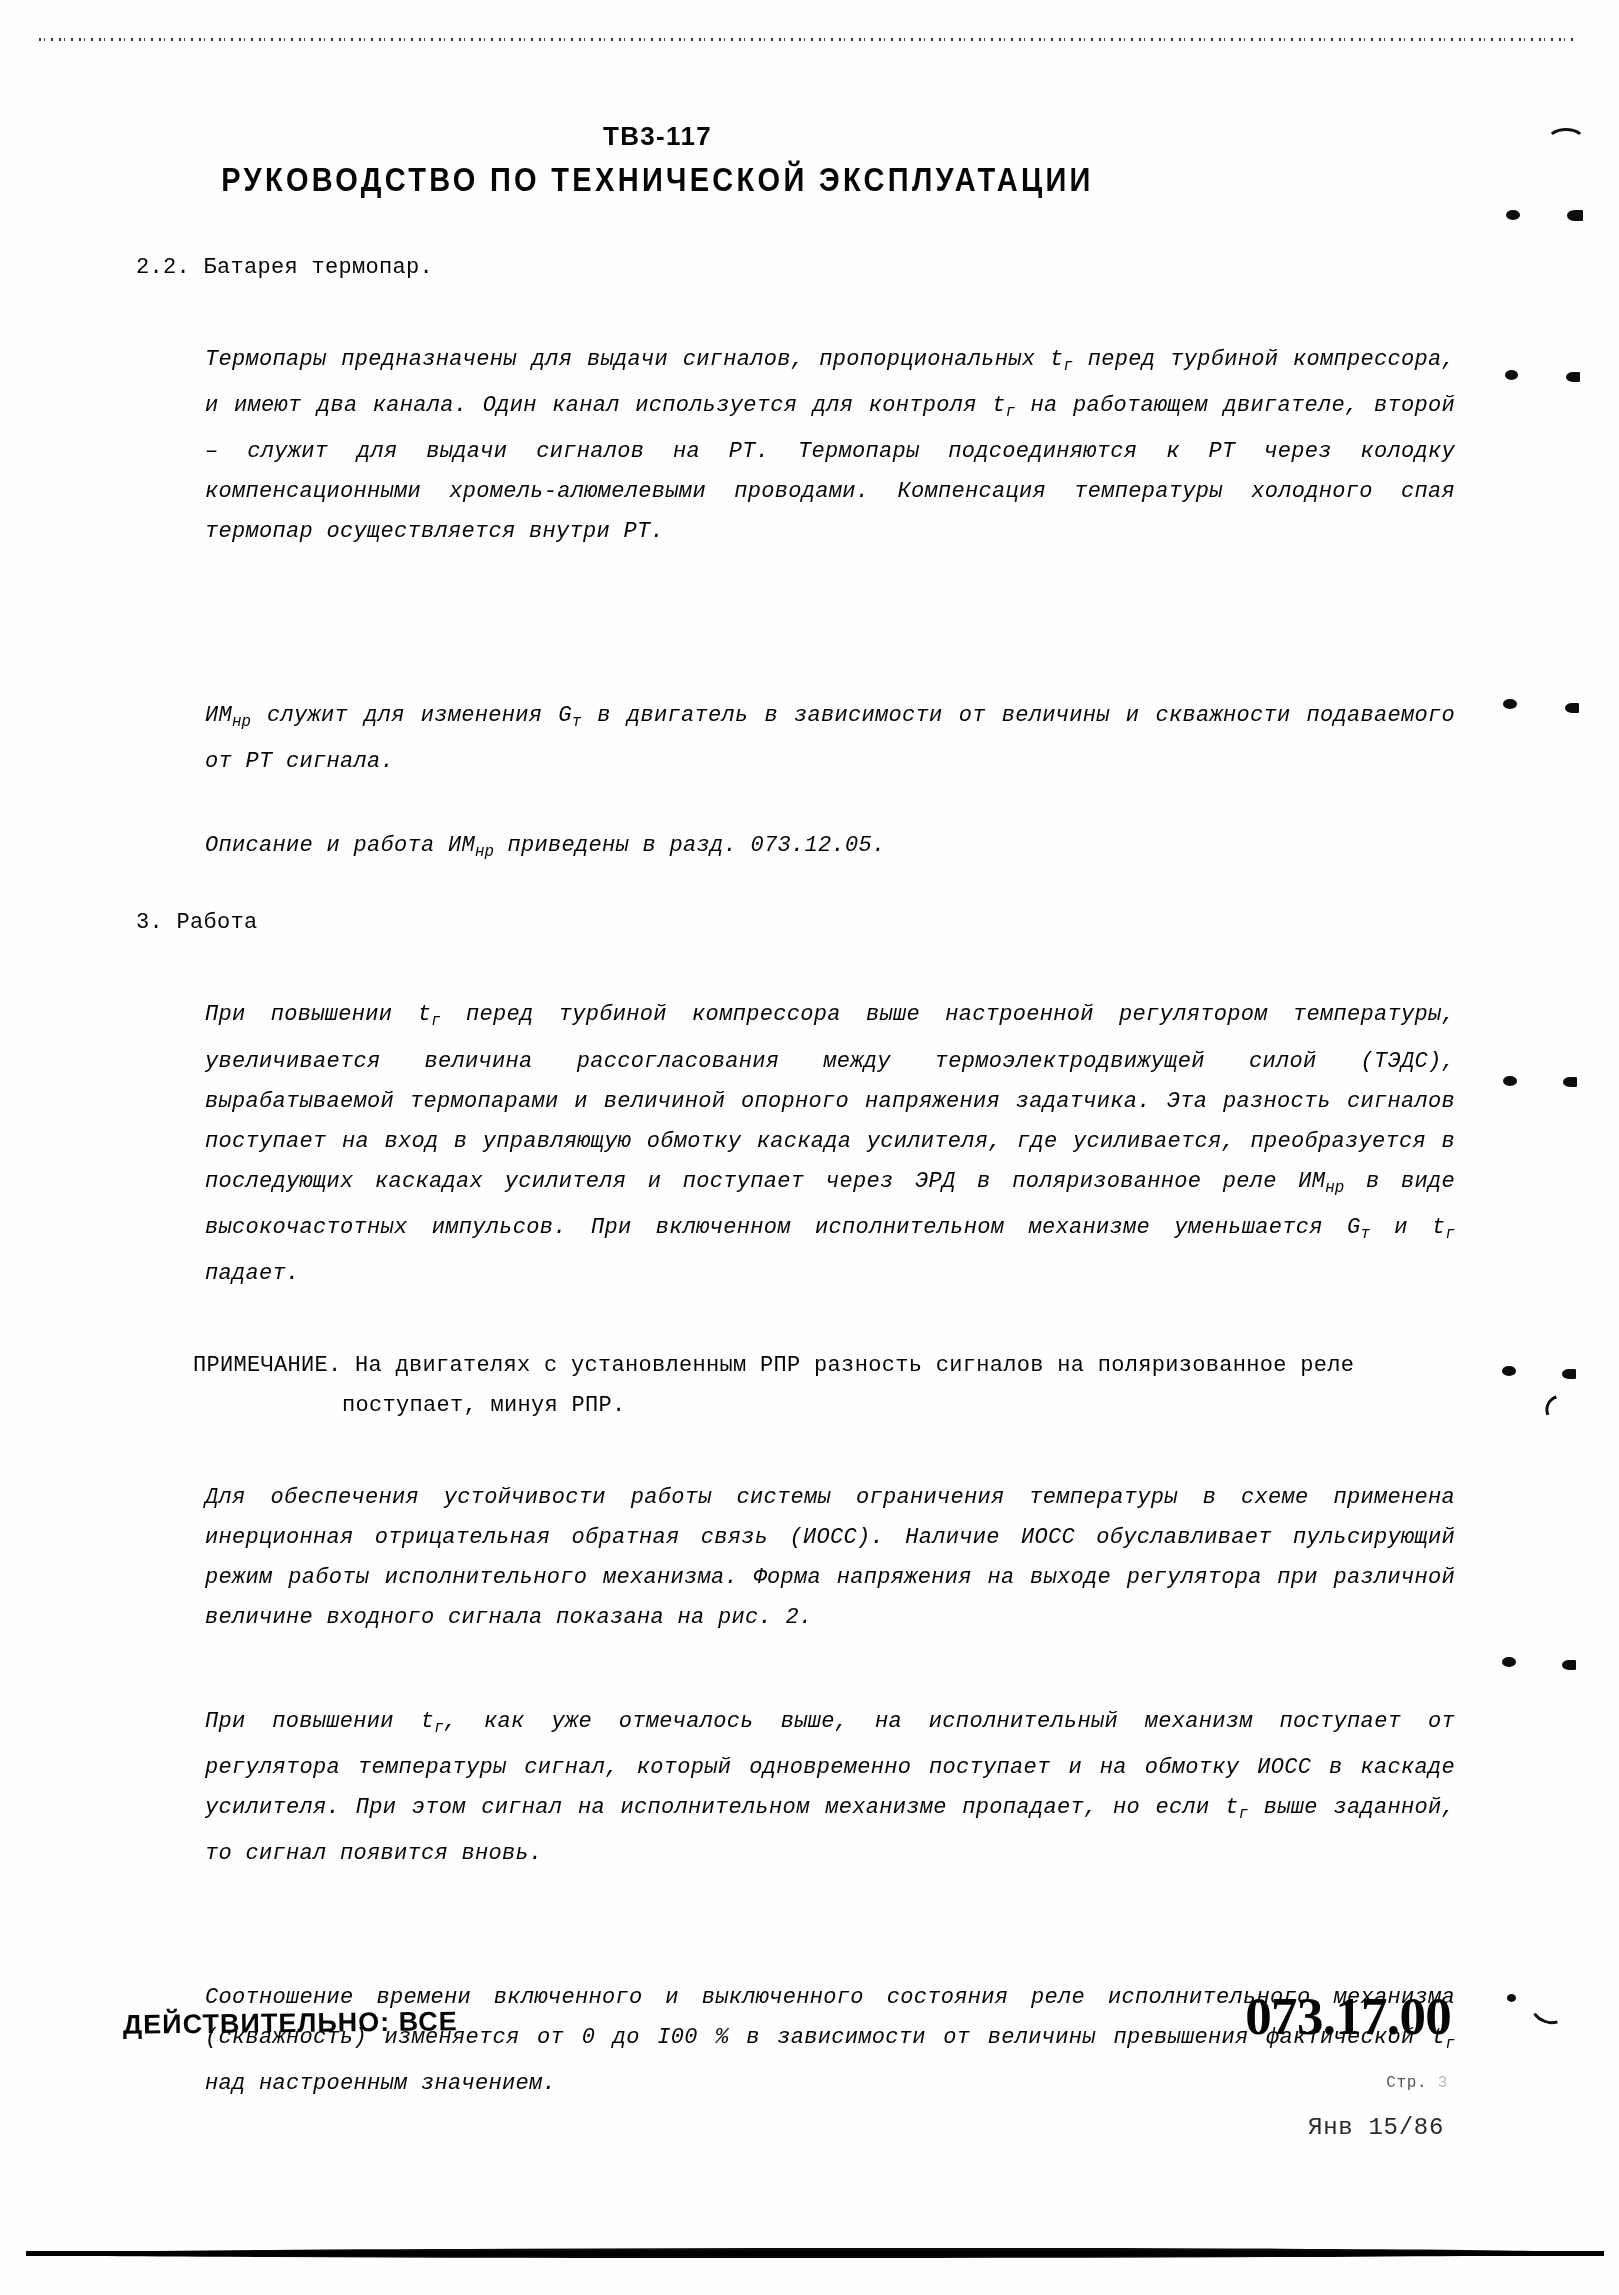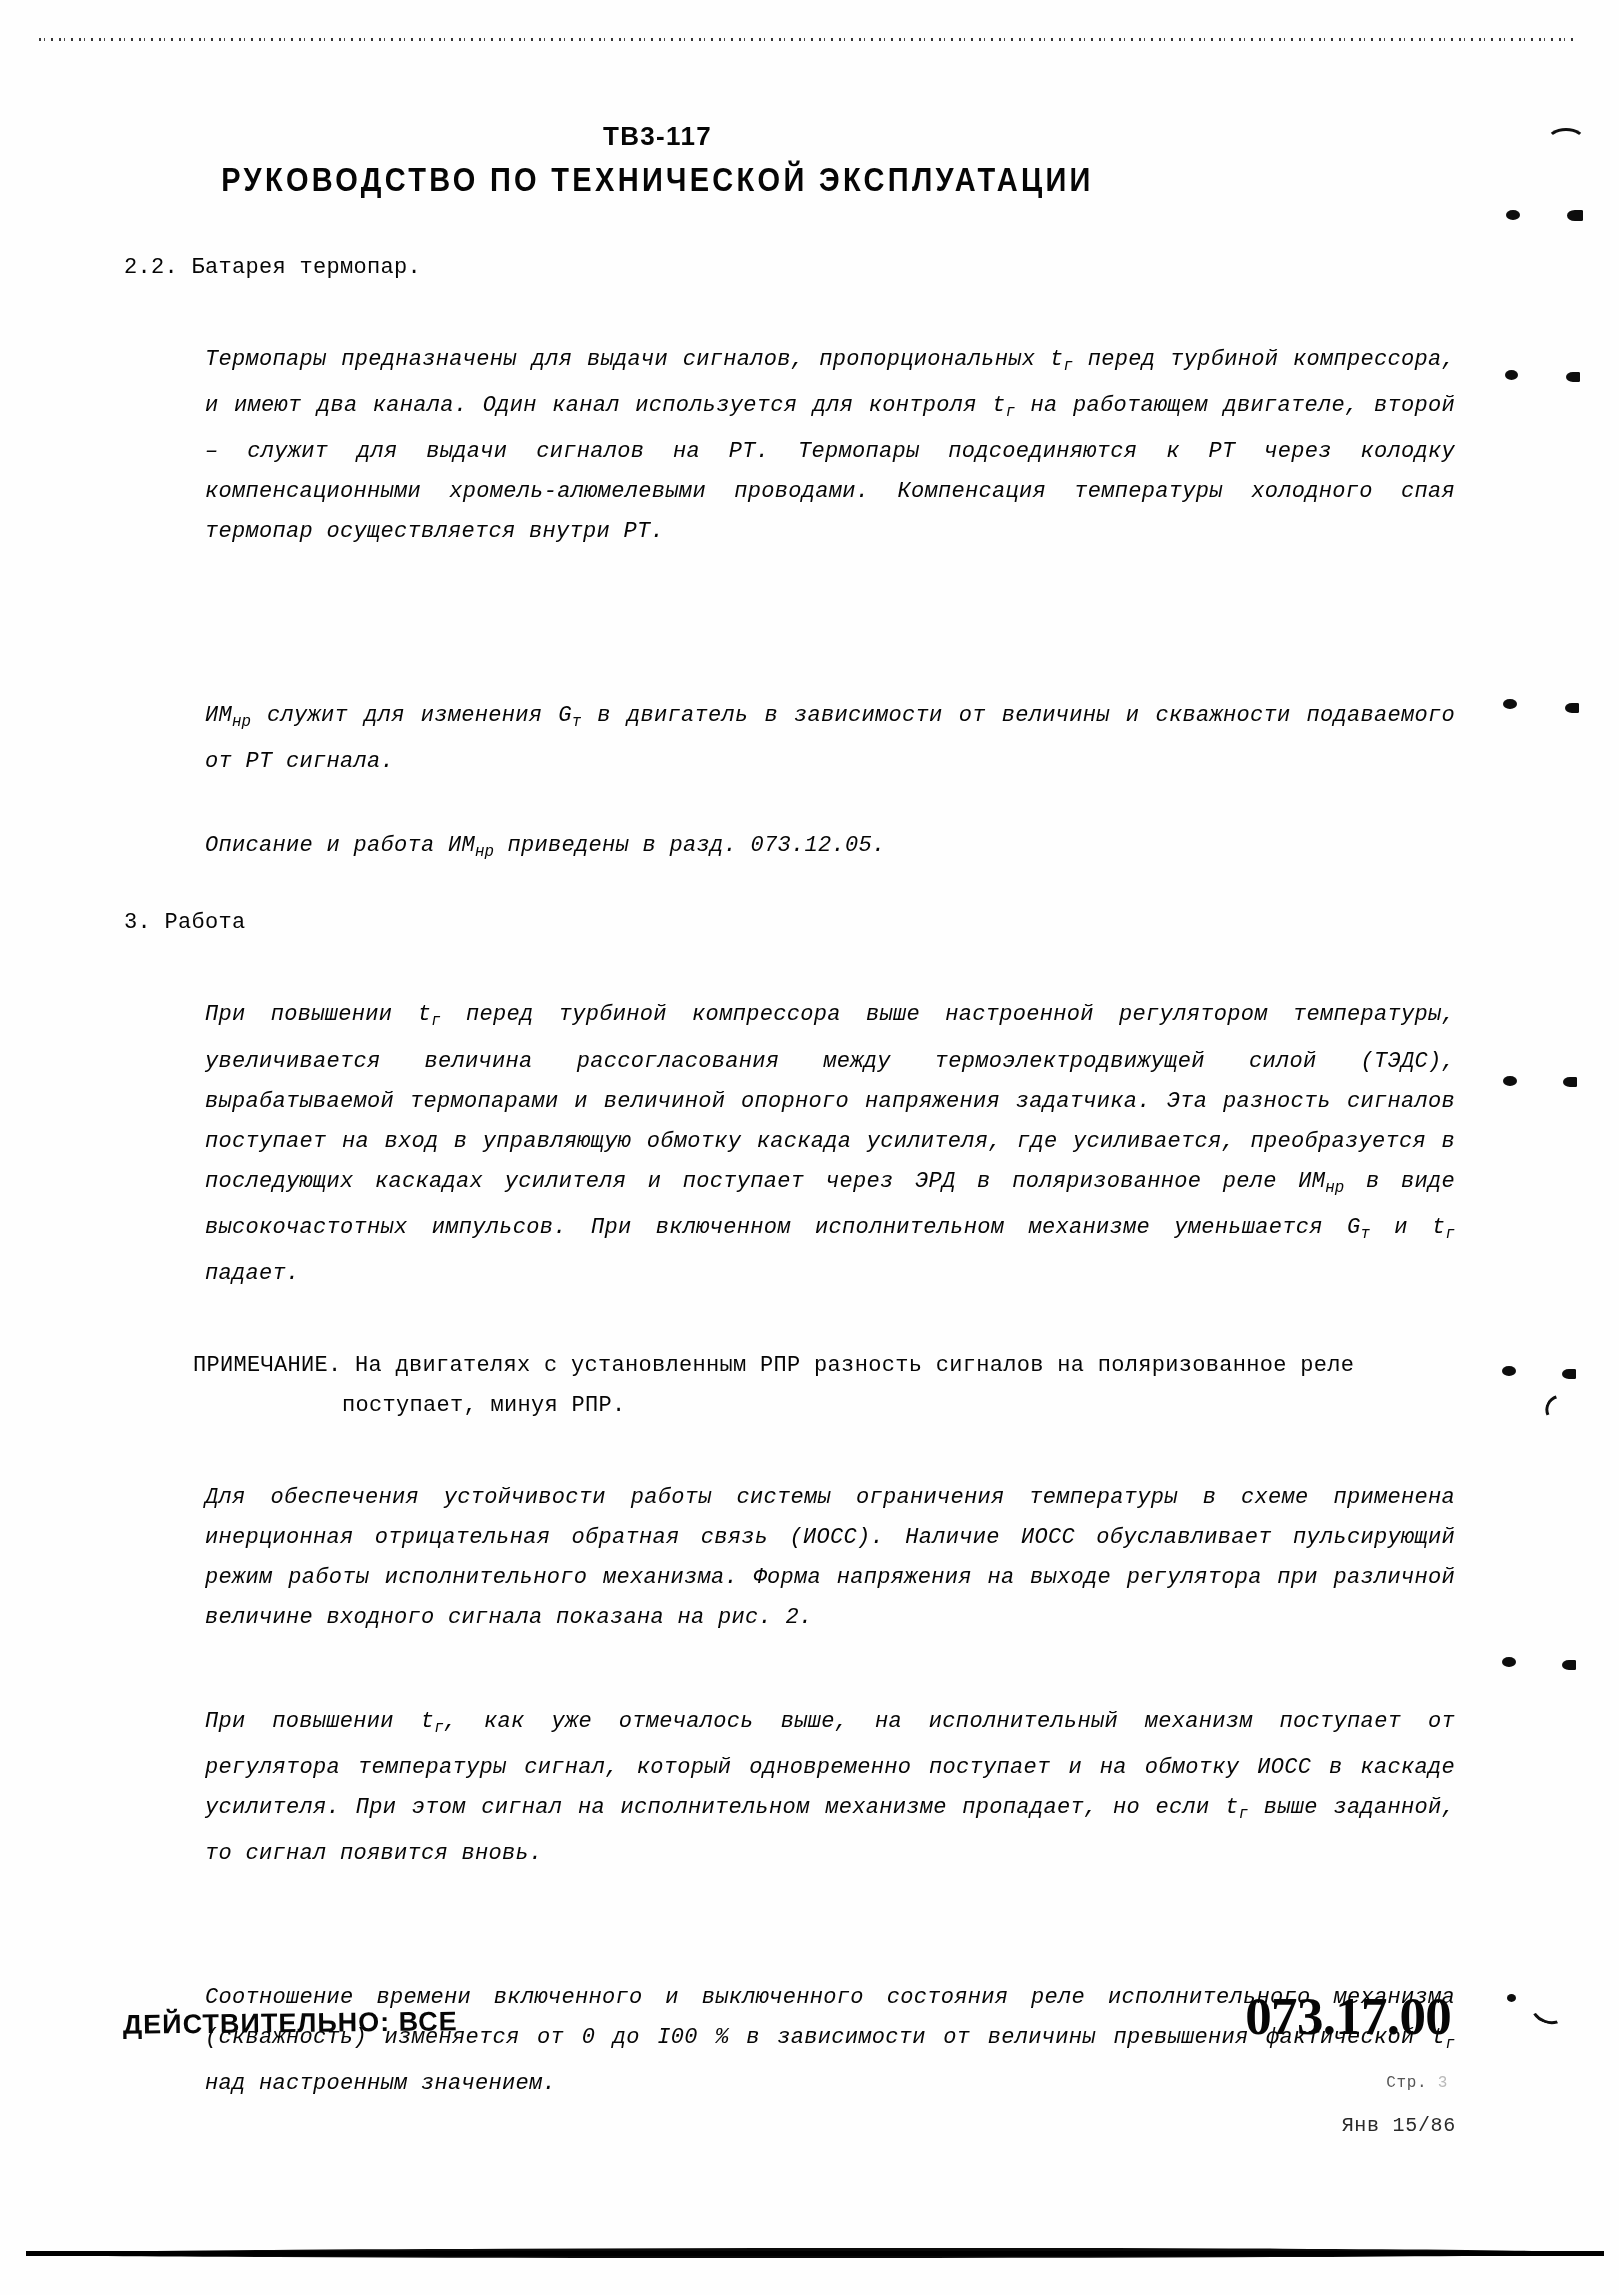--- a/index.html
+++ b/index.html
@@ -96,21 +96,21 @@
     position: absolute;
     left: 124px;
     top: 248px;
     width: 1343px;
     font-size: 22px;
     line-height: 40px;
     letter-spacing: 0.3px;
   }
 
   .sec-head {
-    margin: 0 0 0 0;
+    margin: 0 0 0 12px;
     padding: 0;
     white-space: pre;
   }
   .para {
     margin: 12px;
     padding: 0 0 0 69px;
     text-align: justify;
     text-justify: inter-character;
     font-style: italic;
   }
@@ -156,23 +156,23 @@
   .footer-pageline {
     position: absolute;
     right: 171px;
     top: 2074px;
     font-size: 16px;
     letter-spacing: 0.7px;
     color: #555;
   }
   .footer-dateline {
     position: absolute;
-    right: 163px;
+    right: 175px;
     top: 2114px;
-    font-size: 20px;
+    font-size: 24px;
     letter-spacing: 0.7px;
     color: #2a2a2a;
   }
   .footer-pageline .pg-num { color: #b9b9b9; }
 </style>
 </head>
 <body>
 
 <div class="page">
 

